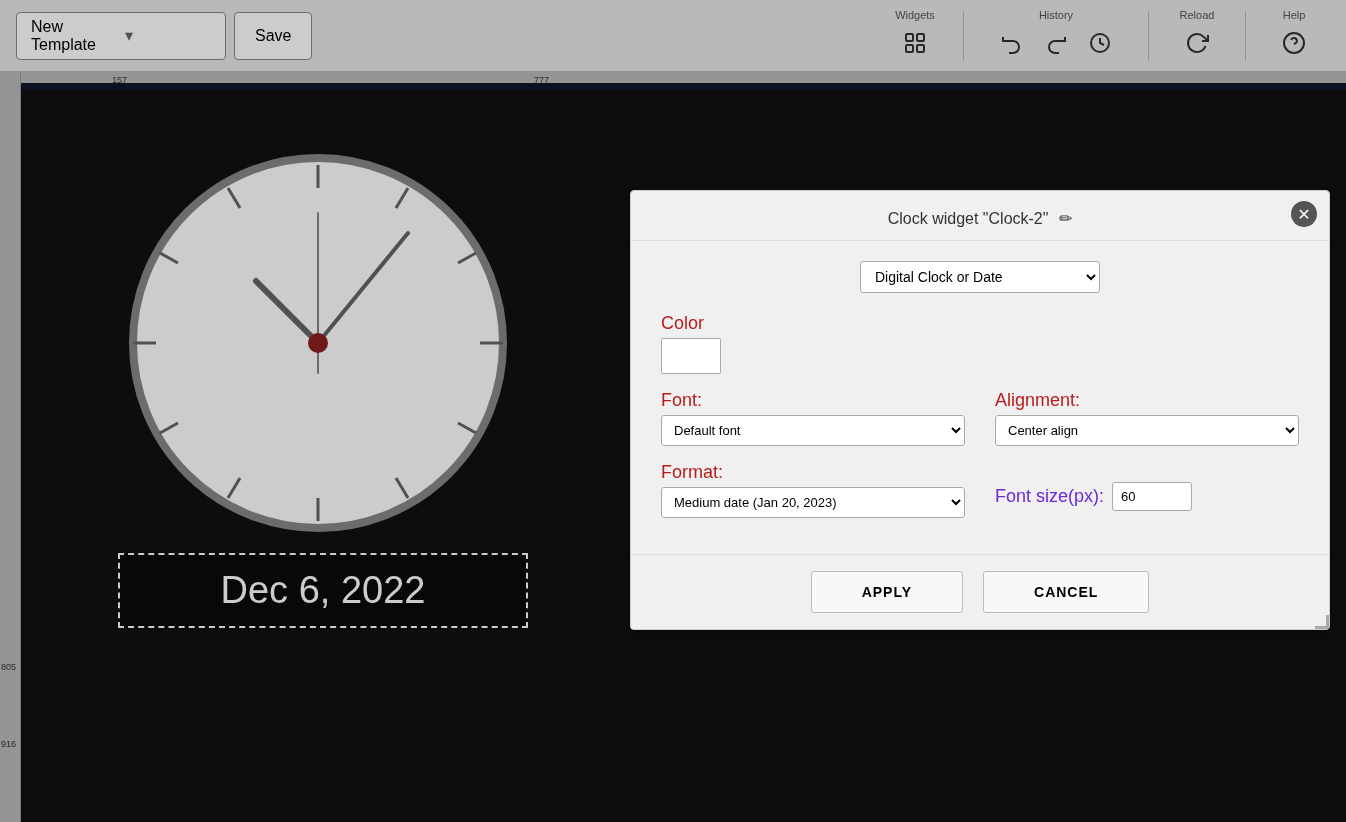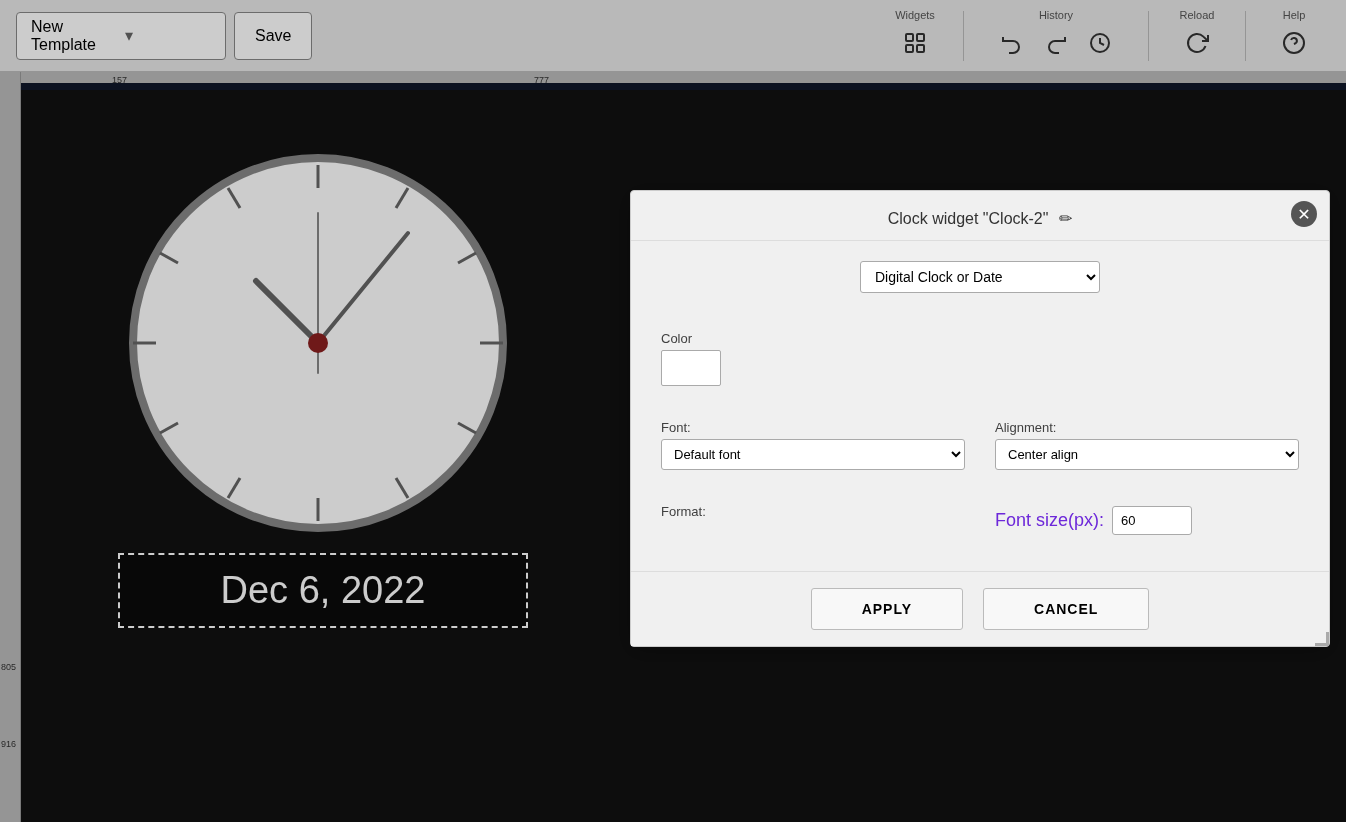--- a/index.html
+++ b/index.html
@@ -98,21 +98,21 @@
       color: #fff; font-size: 16px; cursor: pointer; border: none;
     }
     #modal-body { padding: 20px 30px; }
     #type-select-row { display: flex; justify-content: center; margin-bottom: 20px; }
     #type-select {
       width: 240px; padding: 6px 10px; font-size: 14px; border: 1px solid #aaa;
       border-radius: 3px; background: #fff; cursor: pointer;
     }
     .form-row { display: flex; gap: 30px; margin-bottom: 16px; align-items: flex-start; }
     .form-group { display: flex; flex-direction: column; gap: 4px; flex: 1; }
-    .form-label { font-size: 13px; color: #404040; margin-top: 18px; }
+    .form-label { font-size: 18px; color: #b91c1c; }
     .color-swatch {
       width: 60px; height: 36px; border: 1px solid #aaa; background: #ffffff;
       cursor: pointer; border-radius: 2px;
     }
     .form-select {
       padding: 6px 8px; font-size: 13px; border: 1px solid #aaa;
       border-radius: 3px; background: #fff; cursor: pointer; width: 100%;
     }
     .font-size-row { display: flex; align-items: center; gap: 8px; }
     .font-size-label { font-size: 18px; color: #6d28d9; white-space: nowrap; }
@@ -308,20 +308,27 @@
             <option>Center align</option>
             <option>Left align</option>
             <option>Right align</option>
           </select>
         </div>
       </div>
 
       <div class="form-row">
         <div class="form-group">
           <label class="form-label">Format:</label>
+          <select class="form-select">
+            <option>Medium date (Jan 20, 2023)</option>
+            <option>Short date (01/20/23)</option>
+            <option>Long date (January 20, 2023)</option>
+            <option>Time (12:00 AM)</option>
+            <option>Time 24h (13:00)</option>
+          </select>
         </div>
         <div class="form-group">
           <div class="font-size-row" style="margin-top:20px;">
             <label class="font-size-label">Font size(px):</label>
             <input type="number" class="font-size-input" value="60" style="">
           </div>
         </div>
       </div>
     </div>
 

